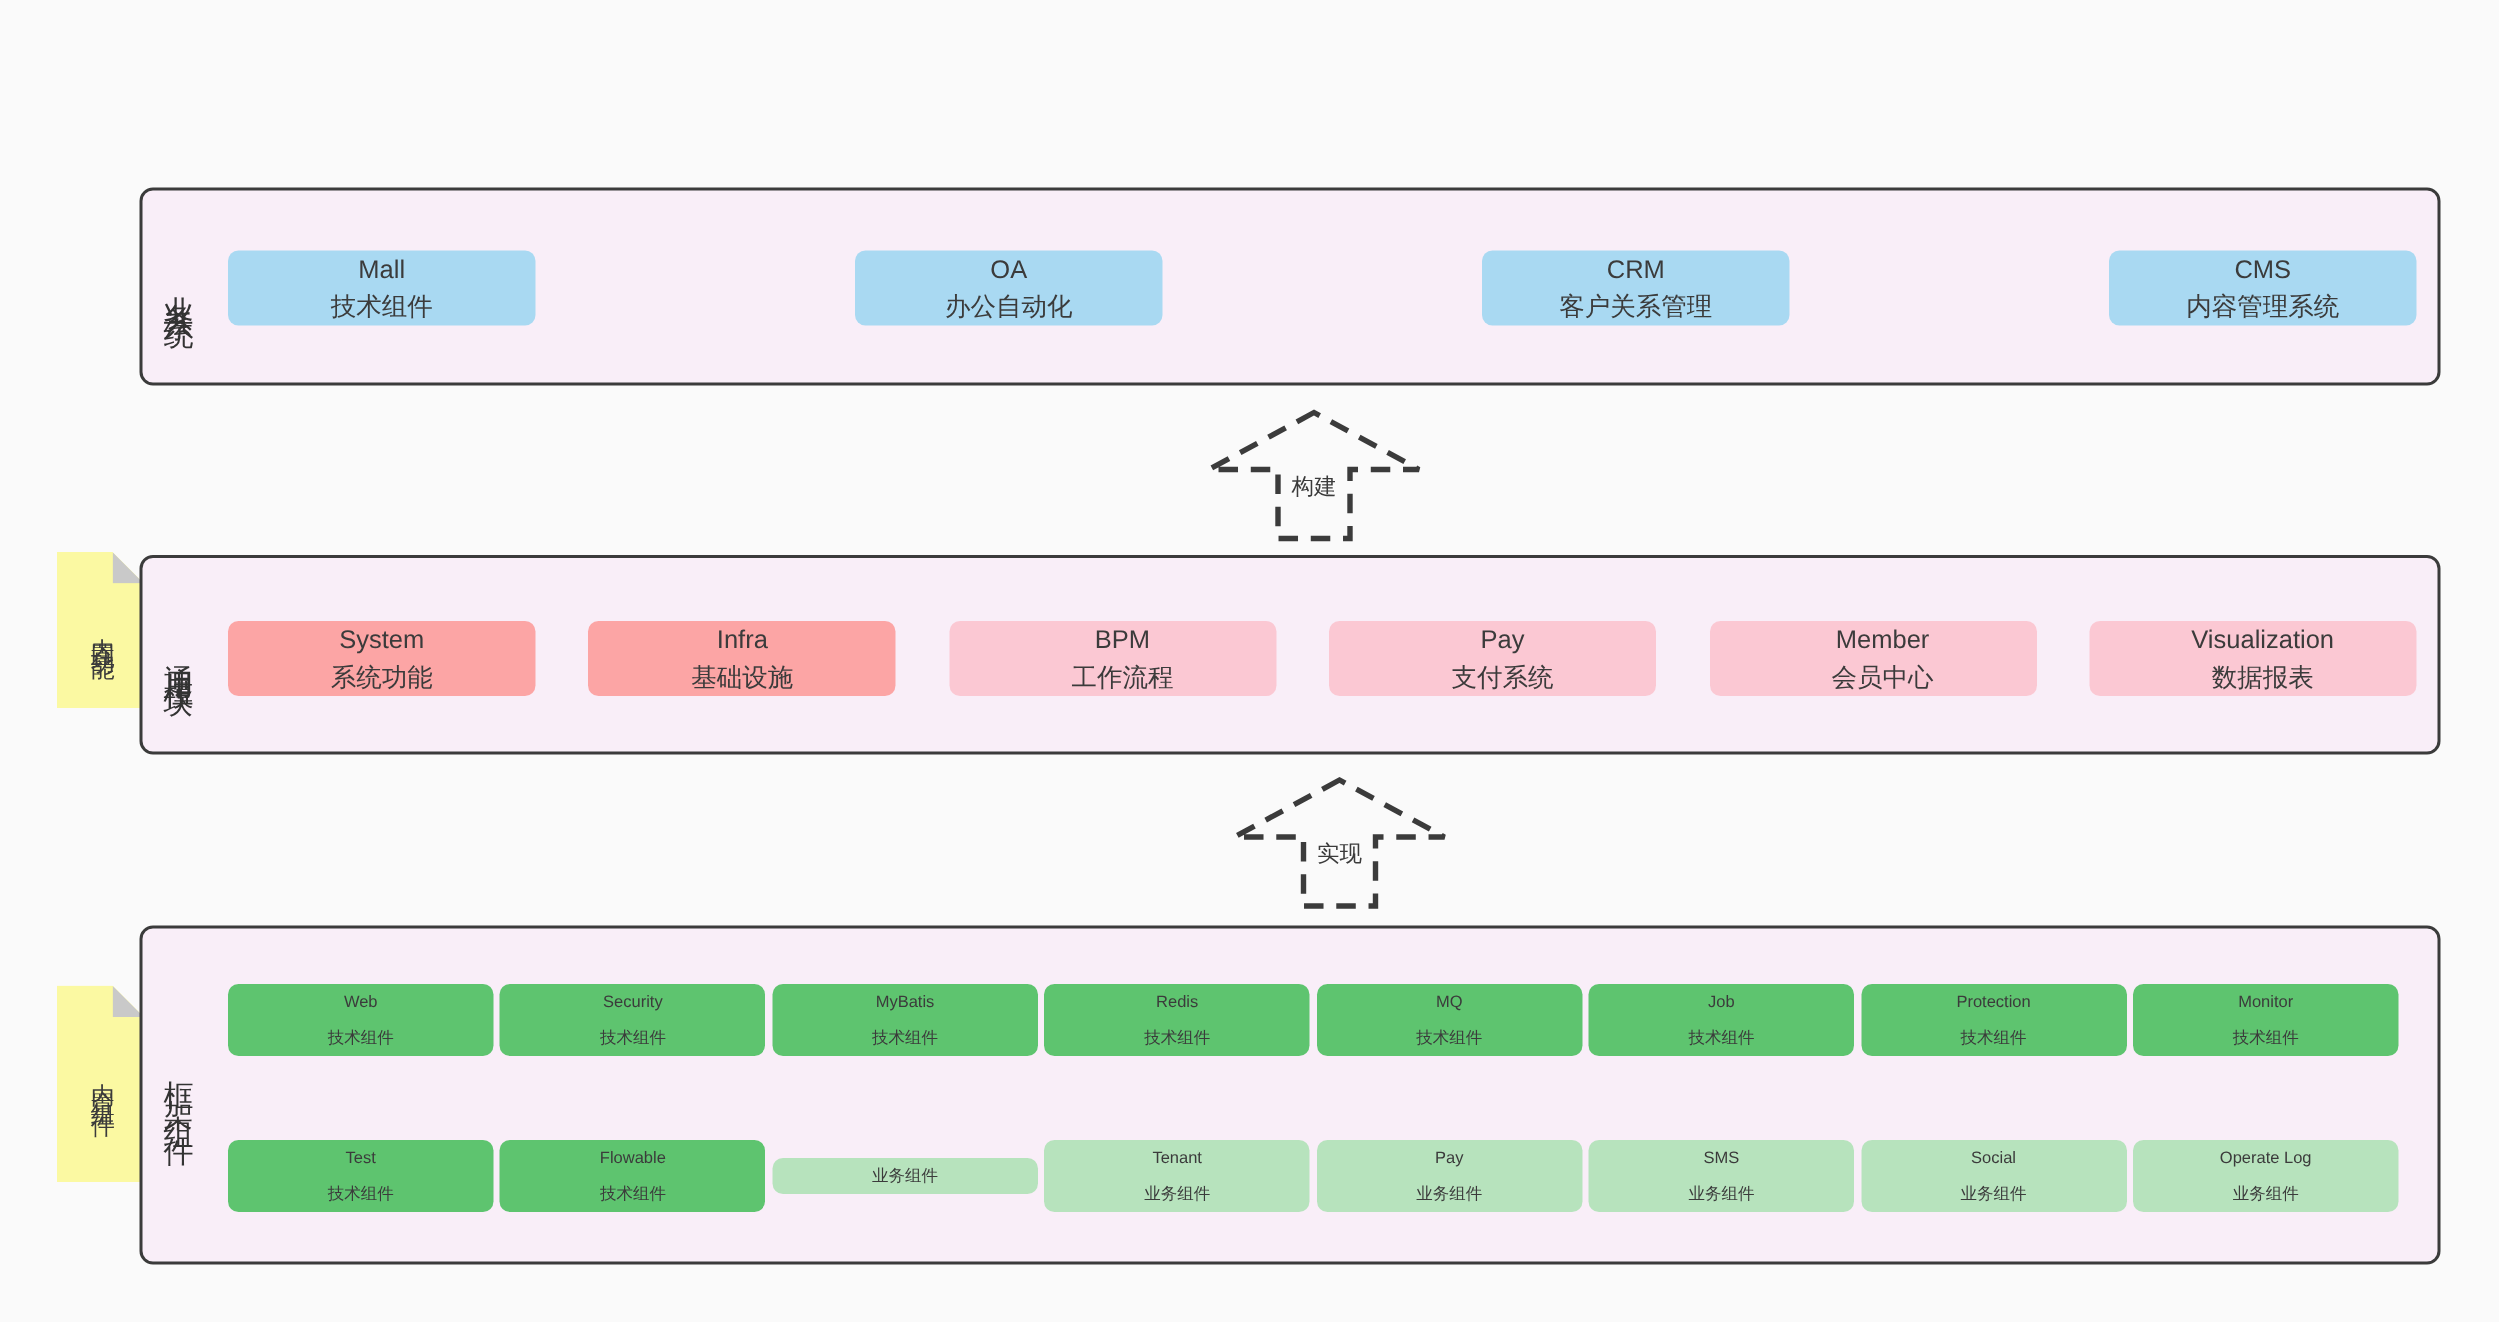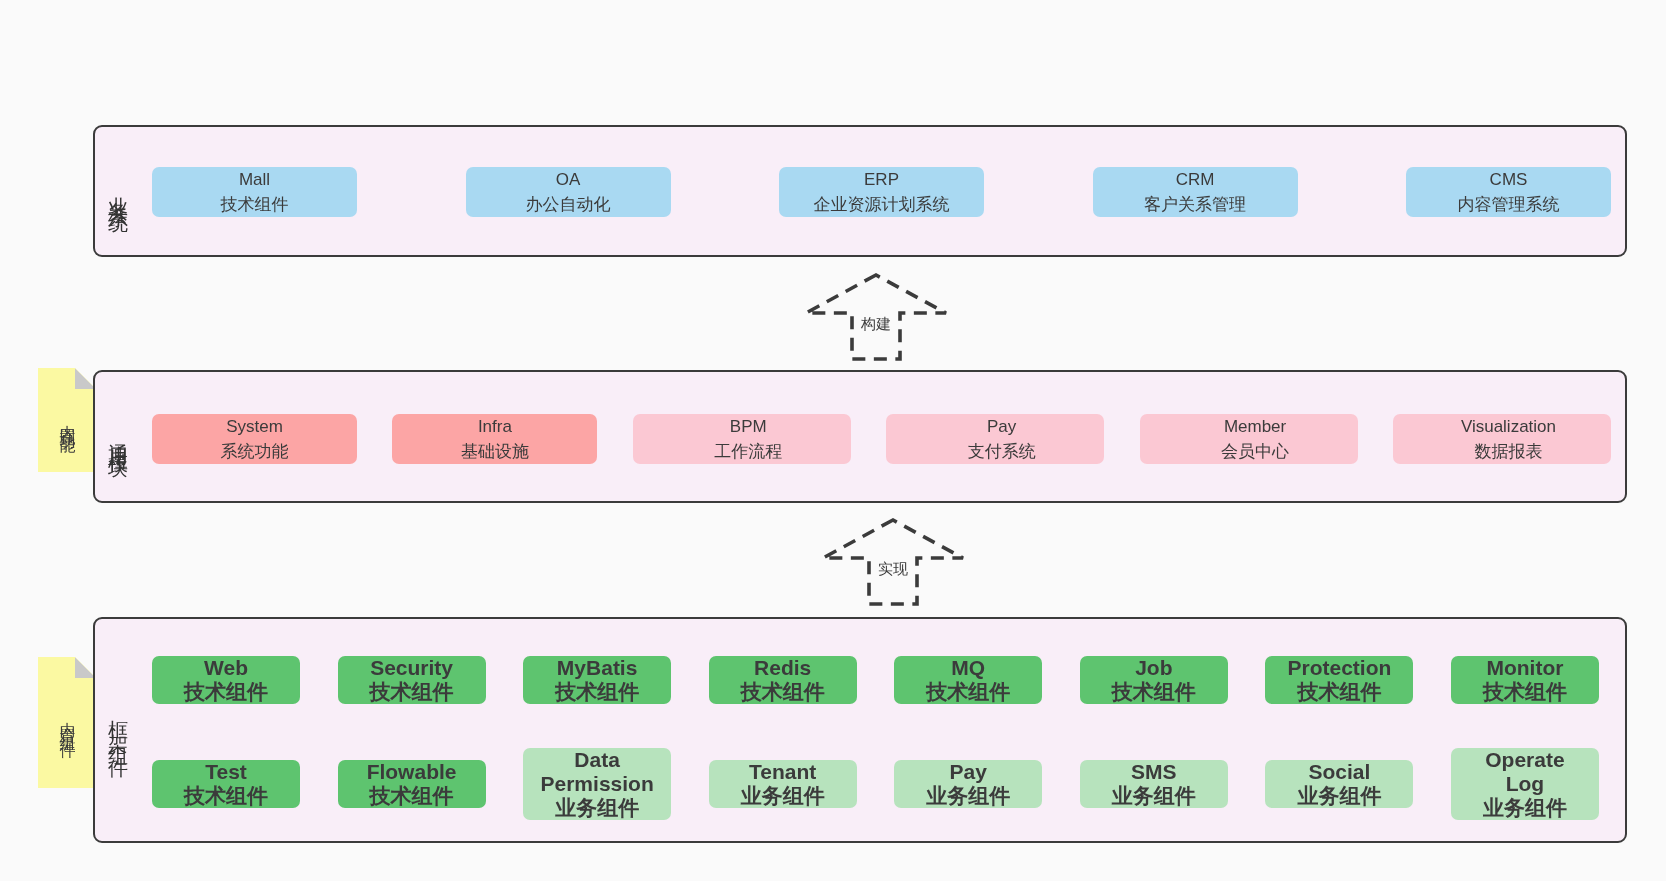--- a/index.html
+++ b/index.html
@@ -48,21 +48,21 @@
   .panel2 .boxrow{top:28px;height:78px;}
   .panel3 .boxrow{right:26px;}
   .panel3 .boxrow.r1{top:21px;height:80px;}
   .panel3 .boxrow.r2{top:124px;height:82px;}
   .box{
     border-radius:7px;display:flex;flex-direction:column;
     align-items:center;justify-content:center;text-align:center;
     font-size:17px;line-height:25px;color:#3b3b3b;
   }
   .row6 .box{width:205px;}
-  .row8 .box{width:148px;font-size:21px;line-height:24px;font-weight:bold;}
+  .row8 .box{width:177px;font-size:11px;line-height:24px;}
   .row8 .box .en{padding:0 18px;}
   .blue{background:#a9d9f2;}
   .red{background:#fca5a5;}
   .pink{background:#fbc8d3;padding-left:13px;}
   .green{background:#5ec46f;}
   .lightgreen{background:#b7e3bd;}
   
   .arrow{position:absolute;width:142px;height:86px;}
   .arrow1{left:805px;top:274px;}
   .arrow2{left:822px;top:519px;}
@@ -93,24 +93,20 @@
     <div class="boxrow row6">
       <div class="box blue">
         <div class="en">Mall</div>
         <div class="cn">技术组件</div>
       </div>
       <div class="box blue">
         <div class="en">OA</div>
         <div class="cn">办公自动化</div>
       </div>
       <div class="box blue">
-        <div class="en">ERP</div>
-        <div class="cn">企业资源计划系统</div>
-      </div>
-      <div class="box blue">
         <div class="en">CRM</div>
         <div class="cn">客户关系管理</div>
       </div>
       <div class="box blue">
         <div class="en">CMS</div>
         <div class="cn">内容管理系统</div>
       </div>
     </div>
   </section>
 
@@ -197,21 +193,20 @@
     <div class="boxrow row8 r2">
       <div class="box green">
         <div class="en">Test</div>
         <div class="cn">技术组件</div>
       </div>
       <div class="box green">
         <div class="en">Flowable</div>
         <div class="cn">技术组件</div>
       </div>
       <div class="box lightgreen">
-        <div class="en">Data Permission</div>
         <div class="cn">业务组件</div>
       </div>
       <div class="box lightgreen">
         <div class="en">Tenant</div>
         <div class="cn">业务组件</div>
       </div>
       <div class="box lightgreen">
         <div class="en">Pay</div>
         <div class="cn">业务组件</div>
       </div>

